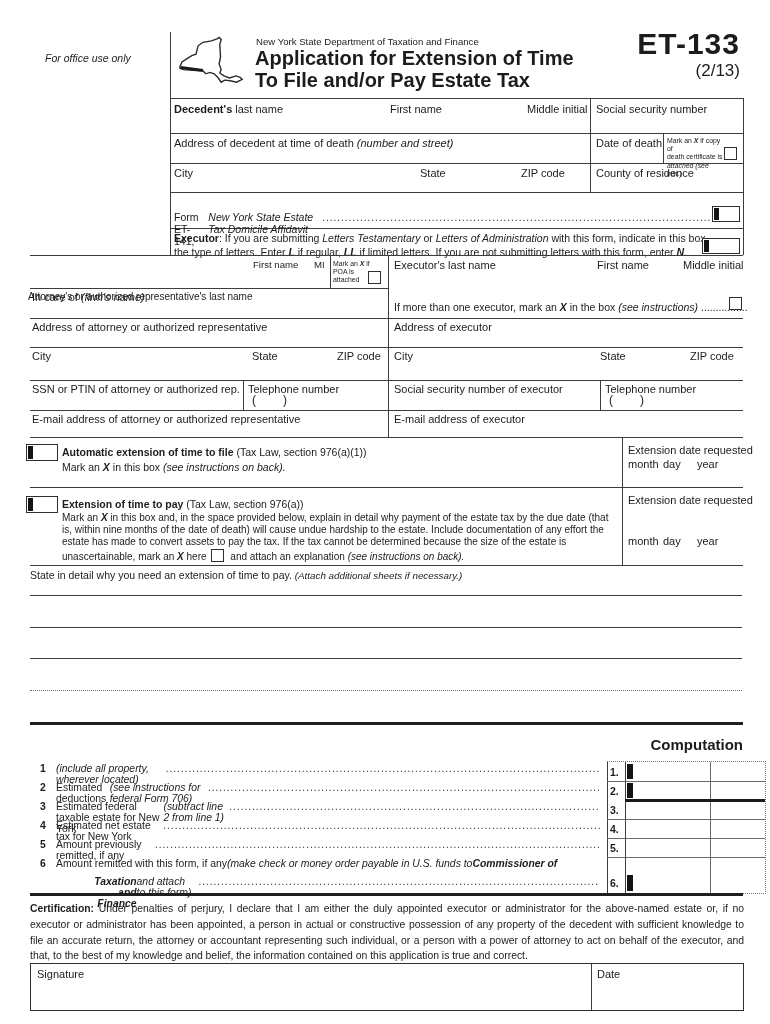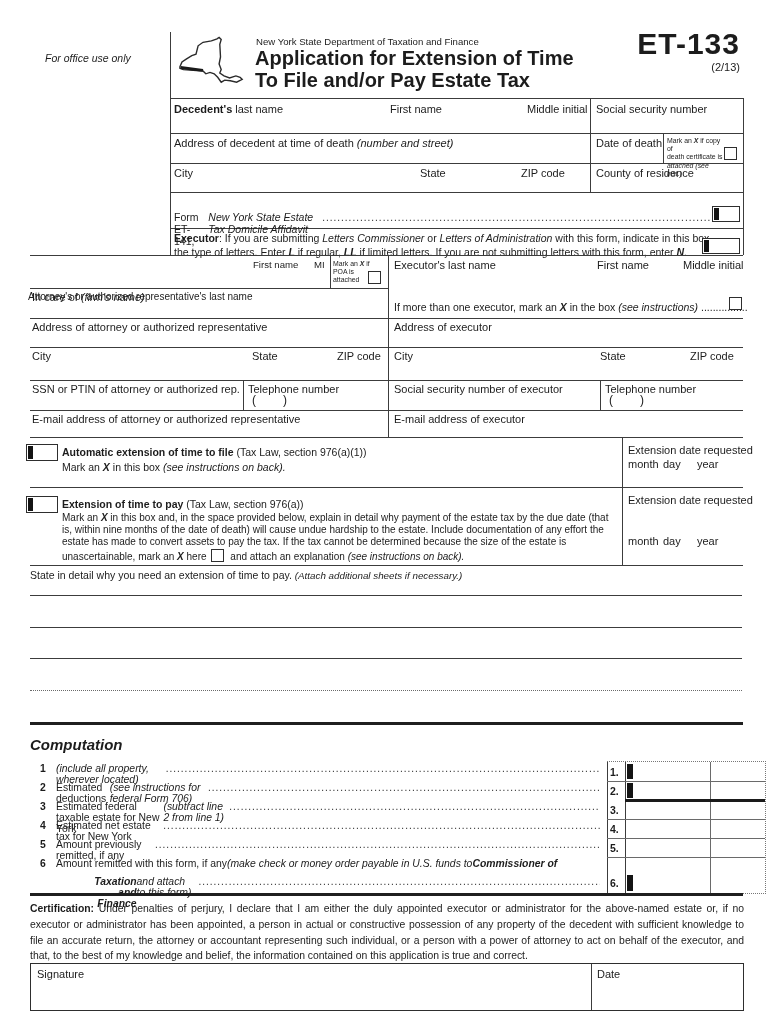--- a/index.html
+++ b/index.html
@@ -37,21 +37,21 @@
 
   <svg class="abs" style="left:175px;top:35px;" width="70" height="58" viewBox="0 0 100 80">
     <path d="M7,44 L10,37 L16,33 L24,28 L30,26 L33,14 L40,9 L52,7 L60,4 L63,2 L66,5 L64,12 L65,30 L63,40 L66,48 L64,53 L70,57 L78,60 L87,57 L93,59 L96,62 L88,66 L79,64 L71,63 L66,66 L61,59 L56,54 L50,52 L44,54 L40,50 L12,48 L7,46 Z" fill="none" stroke="#2b2b2b" stroke-width="2"></path>
     <path d="M8,45 L40,49" stroke="#1a1a1a" stroke-width="4" fill="none"></path>
   </svg>
 
   <div class="abs" style="left:256px;top:36px;font-size:9.6px;">New York State Department of Taxation and Finance</div>
   <div class="abs b" style="left:255px;top:69px;font-size:20px;">To File and/or Pay Estate Tax</div>
   <div class="abs b" style="left:255px;top:47px;font-size:20px;">Application for Extension of Time</div>
   <div class="abs b" style="left:590px;top:27px;width:150px;font-size:30px;text-align:right;letter-spacing:1px;">ET-133</div>
-  <div class="abs" style="left:590px;top:61px;width:150px;font-size:11px;text-align:right;">(2/13)</div>
+  <div class="abs" style="left:590px;top:61px;width:150px;font-size:17px;text-align:right;">(2/13)</div>
 
   <div class="hl" style="left:170px;top:98px;width:573px;"></div>
   <div class="hl" style="left:170px;top:133px;width:573px;"></div>
   <div class="hl" style="left:170px;top:163px;width:573px;"></div>
   <div class="hl" style="left:170px;top:192px;width:573px;"></div>
   <div class="hl" style="left:170px;top:228px;width:573px;"></div>
   <div class="vl" style="left:590px;top:98px;height:94px;"></div>
   <div class="vl" style="left:663px;top:133px;height:30px;"></div>
 
   <div class="abs lbl" style="left:174px;top:103px;"><span class="b">Decedent's</span><span> last name</span></div>
@@ -74,21 +74,21 @@
   <div class="abs lbl" style="left:596px;top:167px;">County of residence</div>
 
   <div class="row-flex" style="left:174px;top:211px;width:536px;">
     <span>Form ET-141, </span>
       <span class="it">New York State Estate Tax Domicile Affidavit</span>
       <span class="ldots">................................................................................................................................................................................................</span>
   </div>
   <div class="ebox" style="left:712px;top:206px;width:28px;height:16px;"></div>
 
   <div class="abs" style="left:174px;top:232px;width:545px;">
-    <span class="b">Executor</span><span>: If you are submitting </span><span class="it">Letters Commissioner</span><span> or </span><span class="it">Letters of Administration</span><span> with this form, indicate in this box</span>
+    <span class="b">Executor</span><span>: If you are submitting </span><span class="it">Letters Testamentary</span><span> or </span><span class="it">Letters of Administration</span><span> with this form, indicate in this box</span>
   </div>
   <div class="abs" style="left:174px;top:246px;width:545px;">the type of letters. Enter <b><i>L</i></b> if regular, <b><i>LL</i></b> if limited letters. If you are not submitting letters with this form, enter <b><i>N</i></b>.</div>
   <div class="ebox" style="left:702px;top:238px;width:38px;height:16px;"></div>
 
   <div class="hl" style="left:30px;top:255px;width:713px;"></div>
   <div class="hl" style="left:30px;top:288px;width:358px;"></div>
   <div class="hl" style="left:30px;top:318px;width:713px;"></div>
   <div class="hl" style="left:30px;top:347px;width:713px;"></div>
   <div class="hl" style="left:30px;top:380px;width:713px;"></div>
   <div class="hl" style="left:30px;top:410px;width:713px;"></div>
@@ -154,21 +154,21 @@
   <div class="abs lbl" style="left:663px;top:535px;">day</div>
   <div class="abs lbl" style="left:697px;top:535px;">year</div>
 
   <div class="abs" style="left:30px;top:569px;"><span>State in detail why you need an extension of time to pay. </span><span class="it" style="font-size:9.8px;">(Attach additional sheets if necessary.)</span></div>
   <div class="hl" style="left:30px;top:595px;width:712px;"></div>
   <div class="hl" style="left:30px;top:627px;width:712px;"></div>
   <div class="hl" style="left:30px;top:658px;width:712px;"></div>
   <div class="hl hl-lt" style="left:30px;top:690px;width:712px;border-top-style:dotted;"></div>
 
   <div class="thick" style="left:30px;top:722px;width:713px;"></div>
-  <div class="abs b" style="left:30px;top:736px;width:713px;text-align:left;font-size:15px;font-style:italic;">Computation</div>
+  <div class="abs b" style="left:30px;top:736px;width:713px;text-align:right;font-size:15px;">Computation</div>
 
   <div class="row-flex comp-item" style="left:40px;top:763px;width:560px;">
     <span class="num">1</span>
       <span class="it">(include all property, wherever located)</span>
       <span class="ldots">................................................................................................................................................................................................</span>
   </div>
   <div class="row-flex comp-item" style="left:40px;top:782px;width:560px;">
     <span class="num">2</span>
       <span>Estimated deductions </span>
       <span class="it">(see instructions for federal Form 706)</span>

